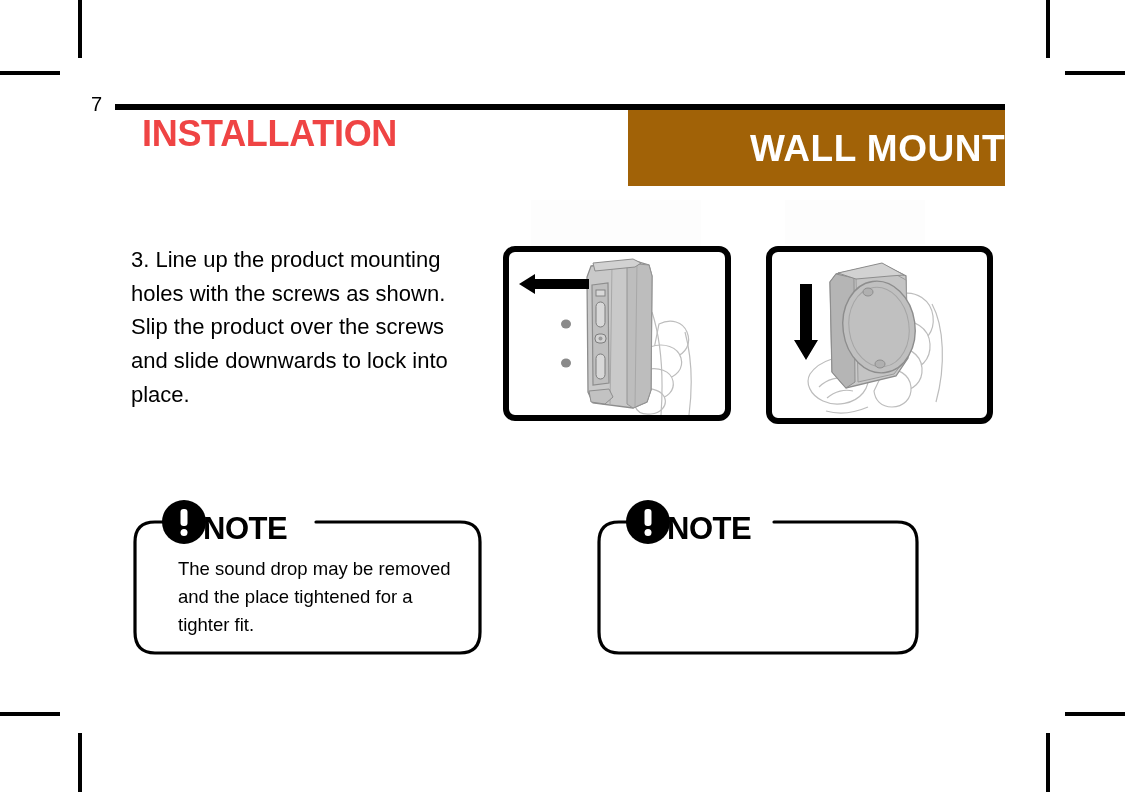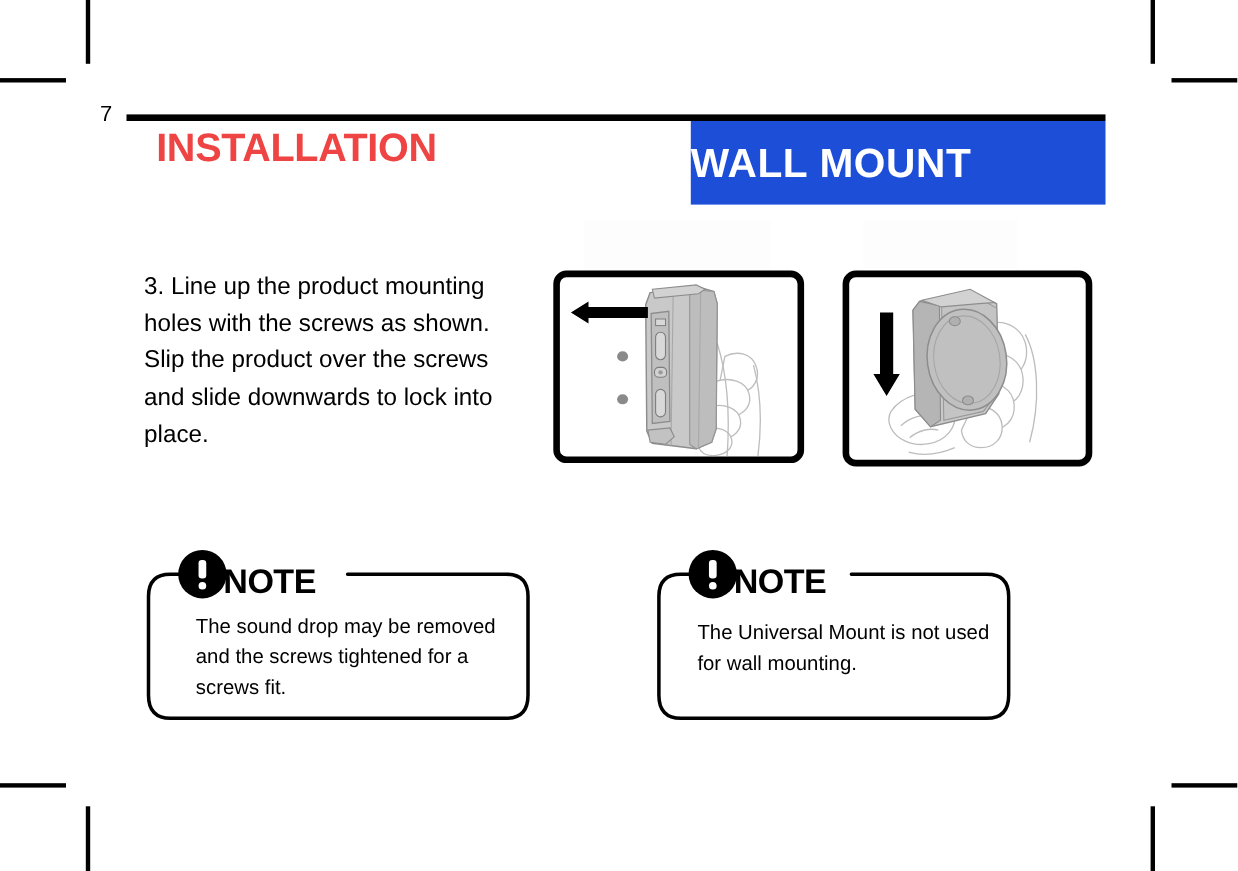--- a/index.html
+++ b/index.html
@@ -52,24 +52,24 @@
     letter-spacing: -0.3px;
     color: #ef4444;
     line-height: 1;
   }
   .banner {
     position: absolute;
     left: 628px;
     top: 110px;
     width: 377px;
     height: 76px;
-    background: #1d4ed8;
+    background: #a16207;
     display: flex;
     align-items: center;
-    justify-content: flex-start;
+    justify-content: flex-end;
   }
   .banner-title {
     color: #ffffff;
     font-size: 37px;
     font-weight: bold;
     letter-spacing: 0.5px;
     line-height: 1;
   }
 
   
@@ -282,28 +282,27 @@
   <svg class="note-frame" viewBox="0 0 352 158" preserveAspectRatio="none">
     <path d="M186 24 L330 24 Q350 24 350 44 L350 134 Q350 155 330 155 L25 155 Q5 155 5 134 L5 44 Q5 24 25 24 L48 24" fill="none" stroke="#000000" stroke-width="3.2" stroke-linecap="round"></path>
   </svg>
   <div class="note-badge">
     <div class="note-icon">
       <div class="bang-stem"></div>
       <div class="bang-dot"></div>
     </div>
     <div class="note-label">NOTE</div>
   </div>
-  <div class="note-body">The sound drop may be removed and the screws tightened for a screws fit.</div>
+  <div class="note-body">The sound drop may be removed and the place tightened for a tighter fit.</div>
 </div>
 
 <div class="note note-right">
   <svg class="note-frame" viewBox="0 0 325 158" preserveAspectRatio="none">
     <path d="M180 24 L303 24 Q323 24 323 44 L323 134 Q323 155 303 155 L25 155 Q5 155 5 134 L5 44 Q5 24 25 24 L44 24" fill="none" stroke="#000000" stroke-width="3.2" stroke-linecap="round"></path>
   </svg>
   <div class="note-badge">
     <div class="note-icon">
       <div class="bang-stem"></div>
       <div class="bang-dot"></div>
     </div>
     <div class="note-label">NOTE</div>
   </div>
-  <div class="note-body">The Universal Mount is not used for wall mounting.</div>
 </div>
 
 </body></html>

